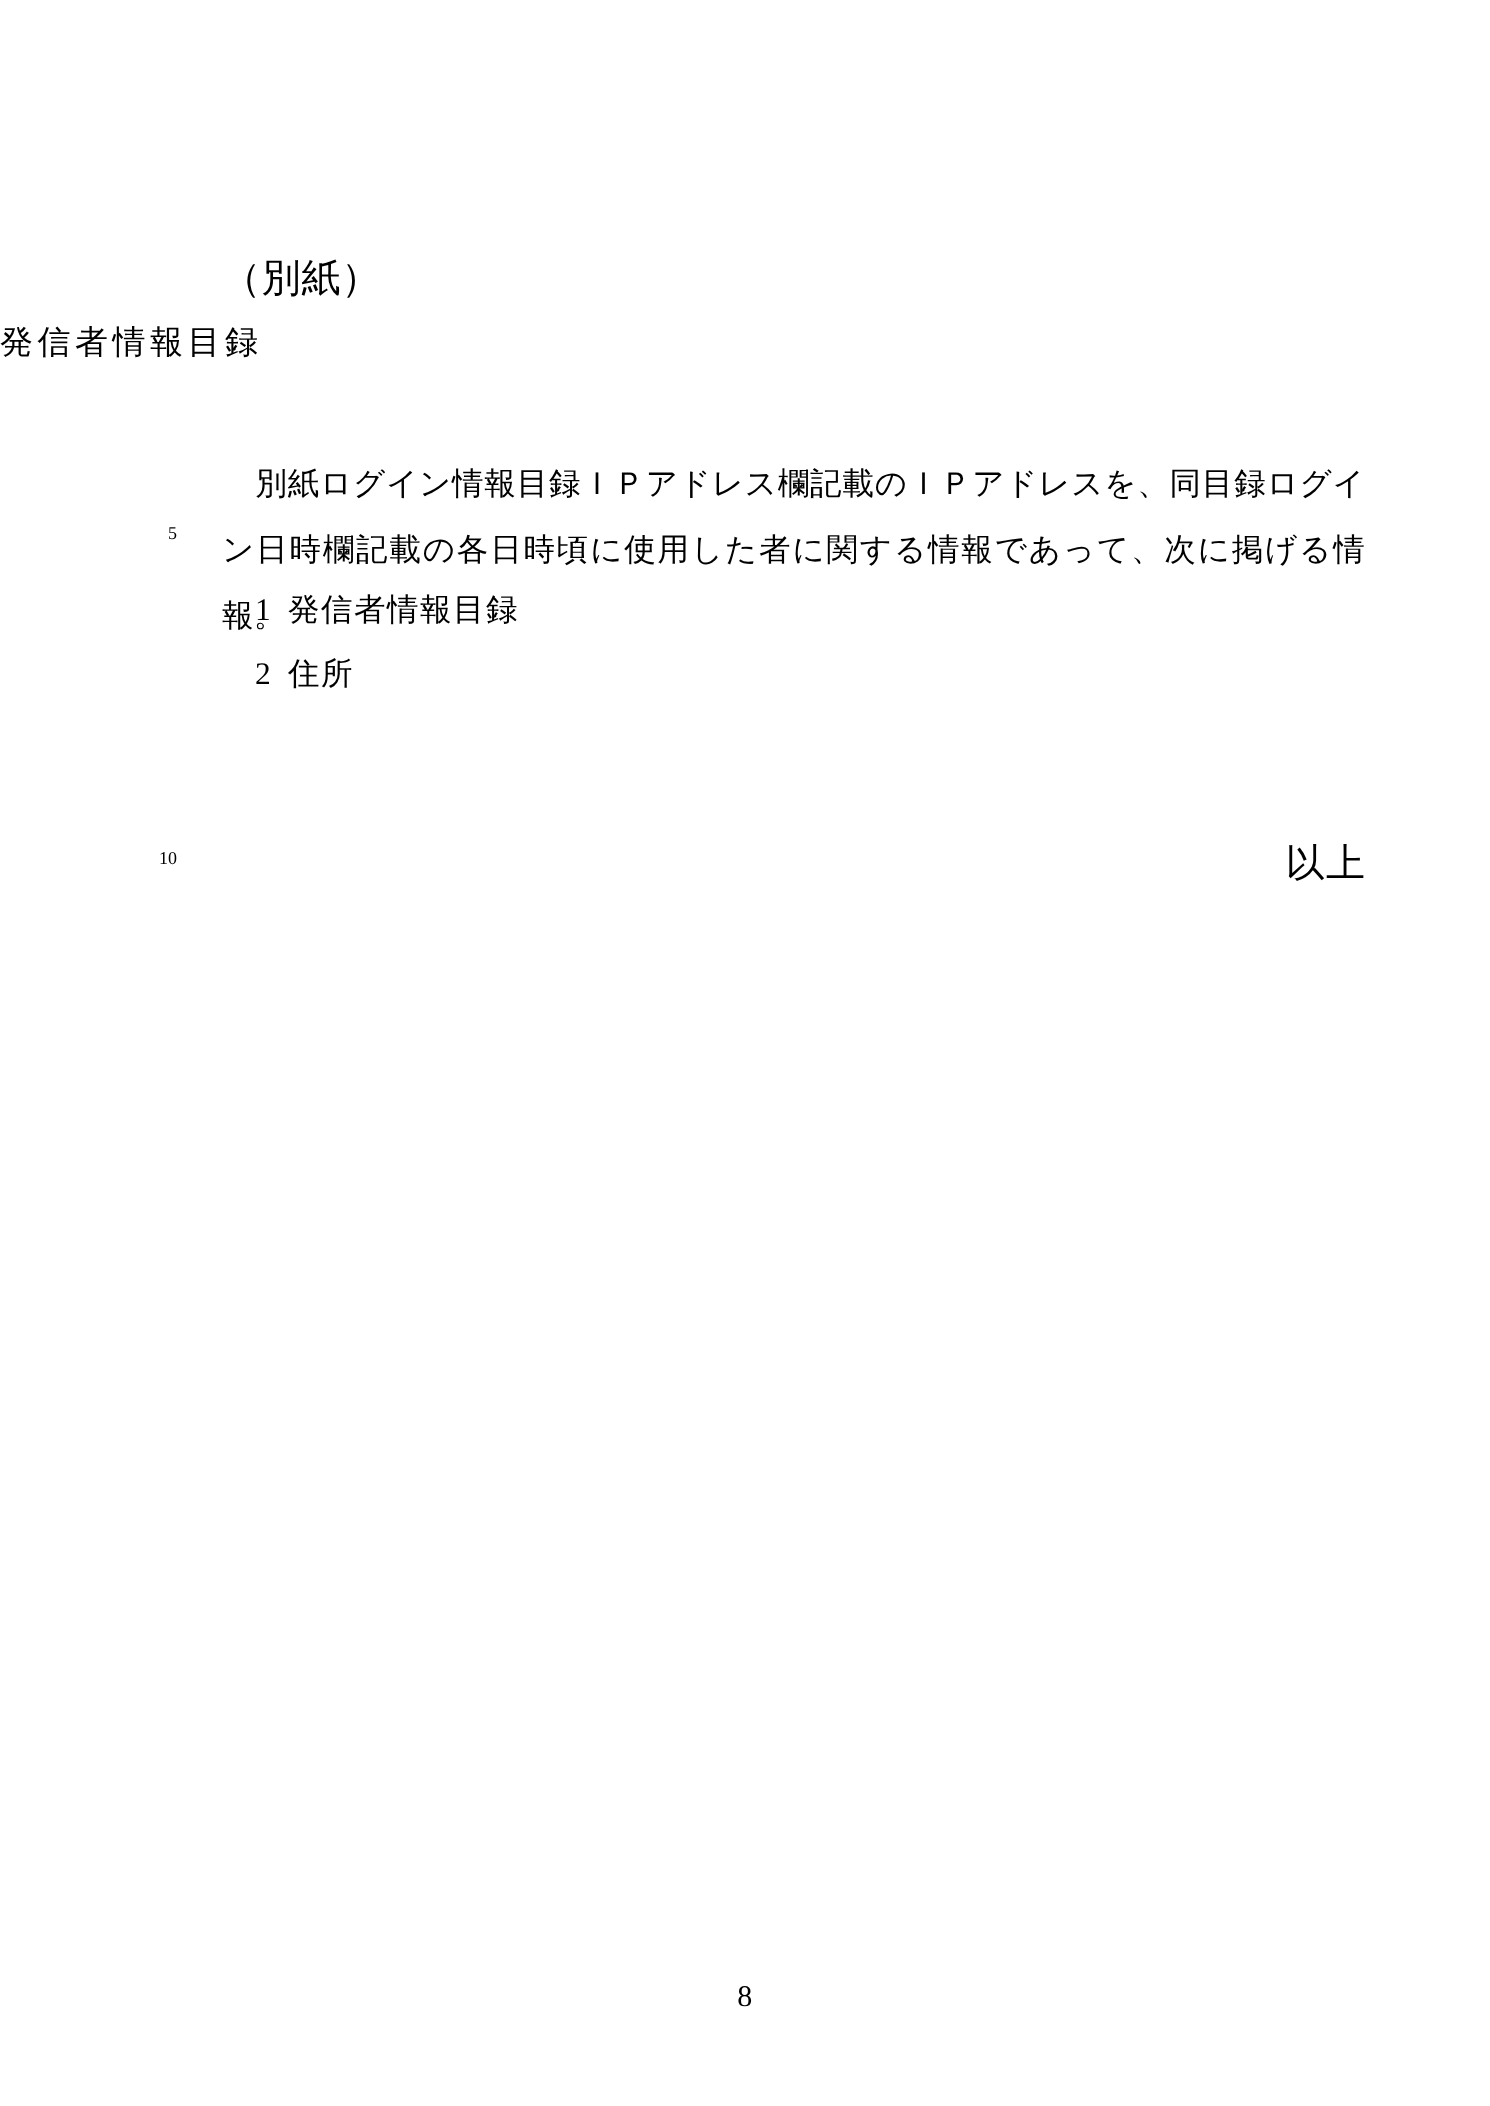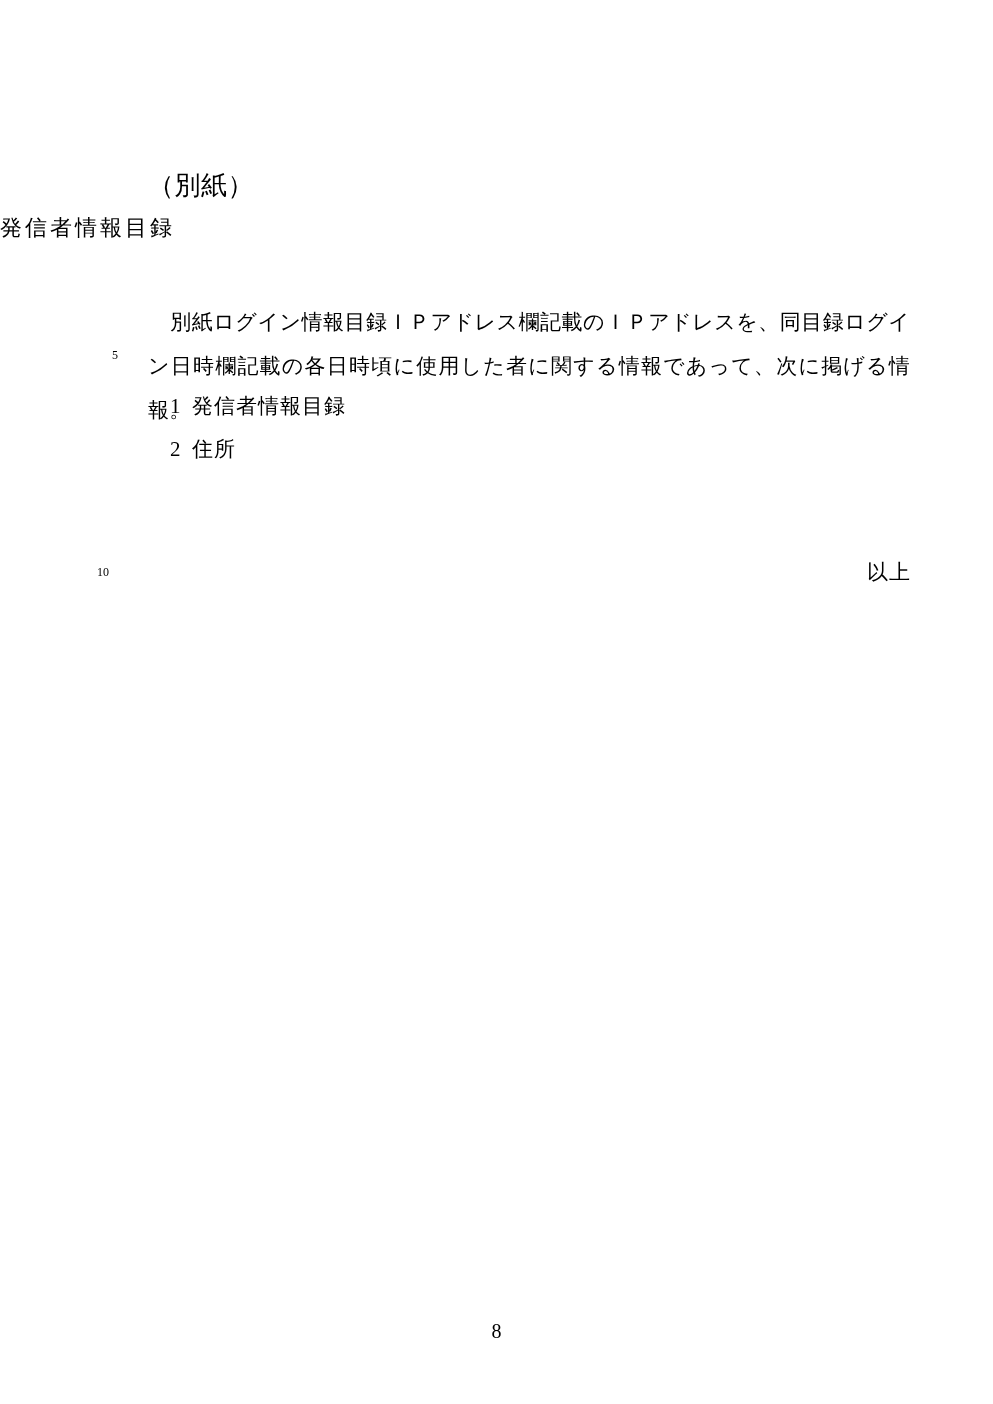--- a/index.html
+++ b/index.html
@@ -83,41 +83,41 @@
     box-sizing: border-box;
   }
   .num-item .txt {
     letter-spacing: 1px;
   }
 
   .closing {
     position: absolute;
     right: 82px;
     top: 558px;
-    font-size: 21px;
+    font-size: 26px;
     letter-spacing: 1px;
     margin-left: 40px;
   }
 
   .page-number {
     position: absolute;
     left: 0;
     top: 1320px;
     width: 993px;
     text-align: center;
     font-size: 20px;
   }
 </style>
 </head>
 <body>
 
 <div class="page">
 
   <div class="line-no" style="left:88px; top:348px;">5</div>
-  <div class="line-no" style="left:88px; top:565px;text-align:center;">10</div>
+  <div class="line-no" style="left:88px; top:565px;">10</div>
 
   <div class="attachment-tag">（別紙）</div>
 
   <div class="doc-title">発信者情報目録</div>
 
   <div class="body-block">
     <div class="para"><span class="indent"></span><span>別紙ログイン情報目録ＩＰアドレス欄記載のＩＰアドレスを、同目録ログイン日時欄記載の各日時頃に使用した者に関する情報であって、次に掲げる情報。</span></div>
   </div>
 
   <div class="num-list">

